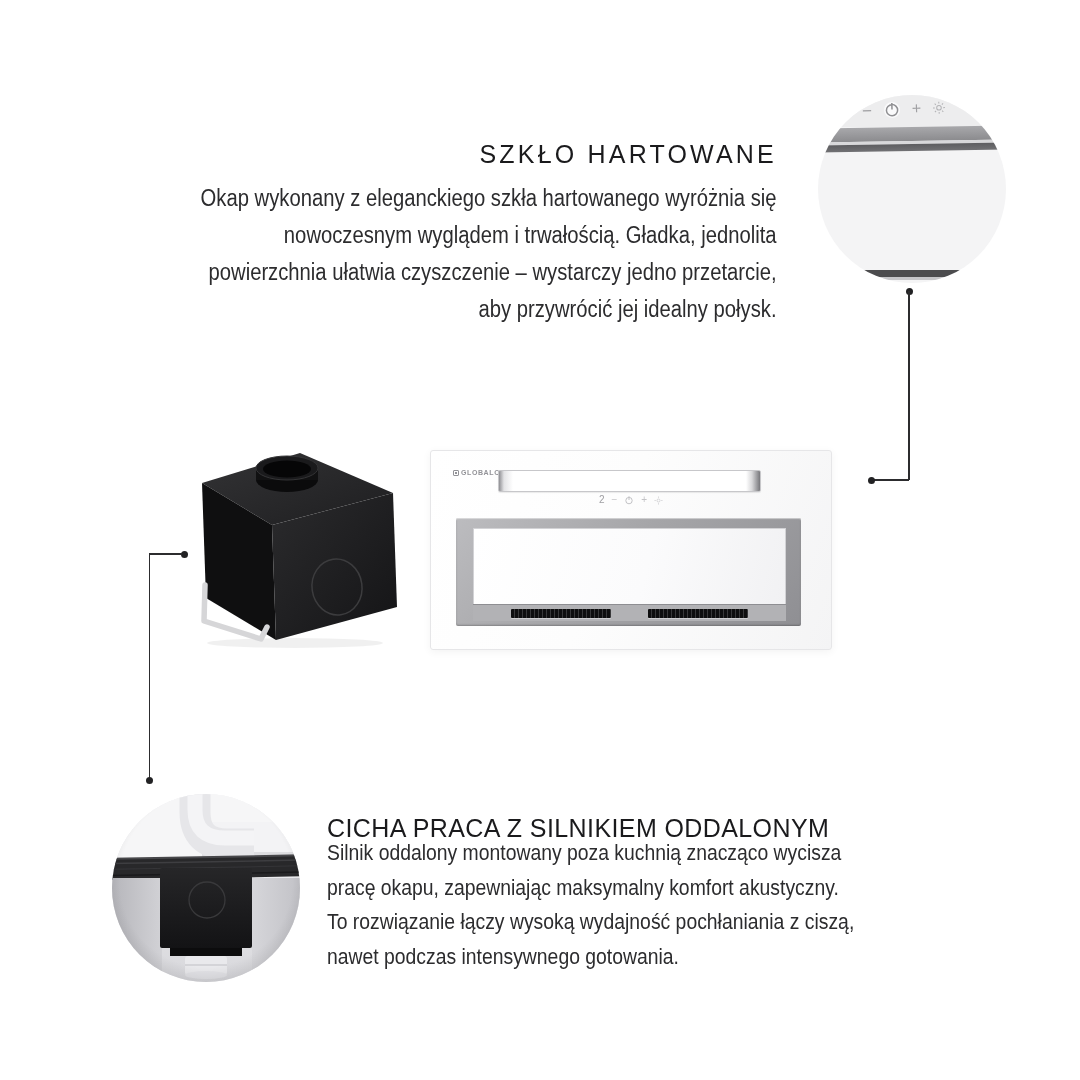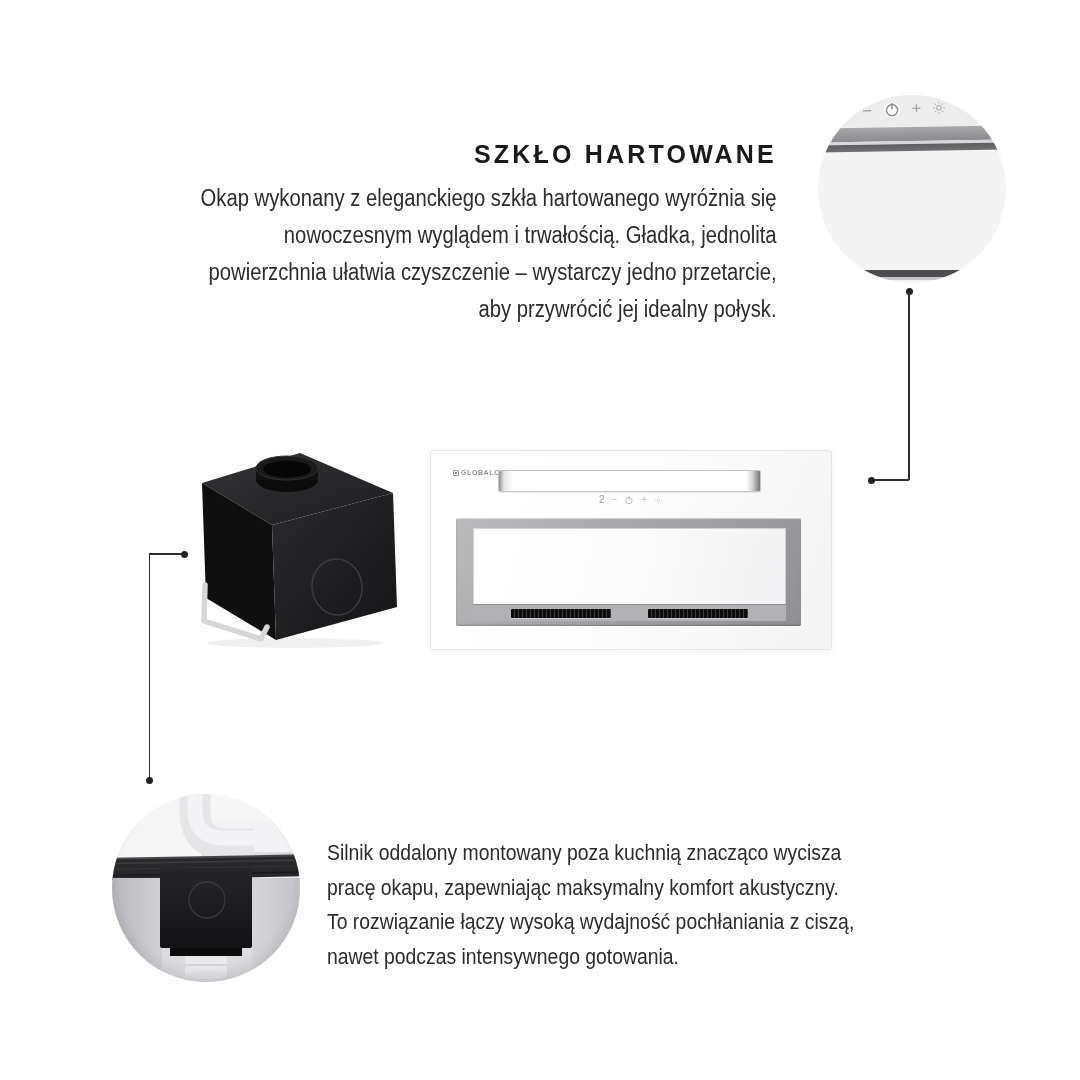--- a/index.html
+++ b/index.html
@@ -1,21 +1,21 @@
 <!DOCTYPE html>
 <html><head>
 <meta charset="utf-8">
 <style>
   html,body{margin:0;padding:0;background:#ffffff;}
   .canvas{
     position:relative;width:1080px;height:1080px;background:#ffffff;
     font-family:"Liberation Sans", sans-serif;overflow:hidden;
   }
   
-  .heading{position:absolute;font-weight:700;color:#1a1a1c;line-height:1.05;white-space:nowrap;}
+  .heading{position:absolute;font-weight:400;color:#1a1a1c;line-height:1.05;white-space:nowrap;}
   .heading-top{top:124px;right:303px;font-size:25px;letter-spacing:3.2px;text-align:right;}
   .heading-bottom{top:794px;left:327px;font-size:25px;letter-spacing:0.4px;}
   .body-block{position:absolute;color:#2c2c2e;white-space:nowrap;}
   .body-top{top:180px;right:303px;text-align:right;font-size:23px;line-height:37px;
             transform:scaleX(0.88);transform-origin:top right;}
   .body-bottom{top:836px;left:327px;text-align:left;font-size:22px;line-height:34.5px;
             transform:scaleX(0.88);transform-origin:top left;}
   .body-block .line{display:block;}
   
   .cline{position:absolute;background:#2c2c2e;}
@@ -229,20 +229,21 @@
       </g>
       <g>
         <rect x="73" y="162" width="42" height="19" rx="3" fill="#e9e9ec"></rect>
         <rect x="73" y="170" width="42" height="2" fill="#d4d4d8"></rect>
         <ellipse cx="94" cy="181" rx="21" ry="4" fill="#e2e2e6"></ellipse>
       </g>
       <rect x="0" y="0" width="188" height="188" fill="url(#vign)"></rect>
     </svg>
   </div>
 
+  <h2 class="heading heading-bottom">CICHA PRACA Z SILNIKIEM ODDALONYM</h2>
   <div class="body-block body-bottom">
     <span class="line">Silnik oddalony montowany poza kuchnią znacząco wycisza</span>
     <span class="line">pracę okapu, zapewniając maksymalny komfort akustyczny.</span>
     <span class="line">To rozwiązanie łączy wysoką wydajność pochłaniania z ciszą,</span>
     <span class="line">nawet podczas intensywnego gotowania.</span>
   </div>
 
 </div>
 
 </body></html>

